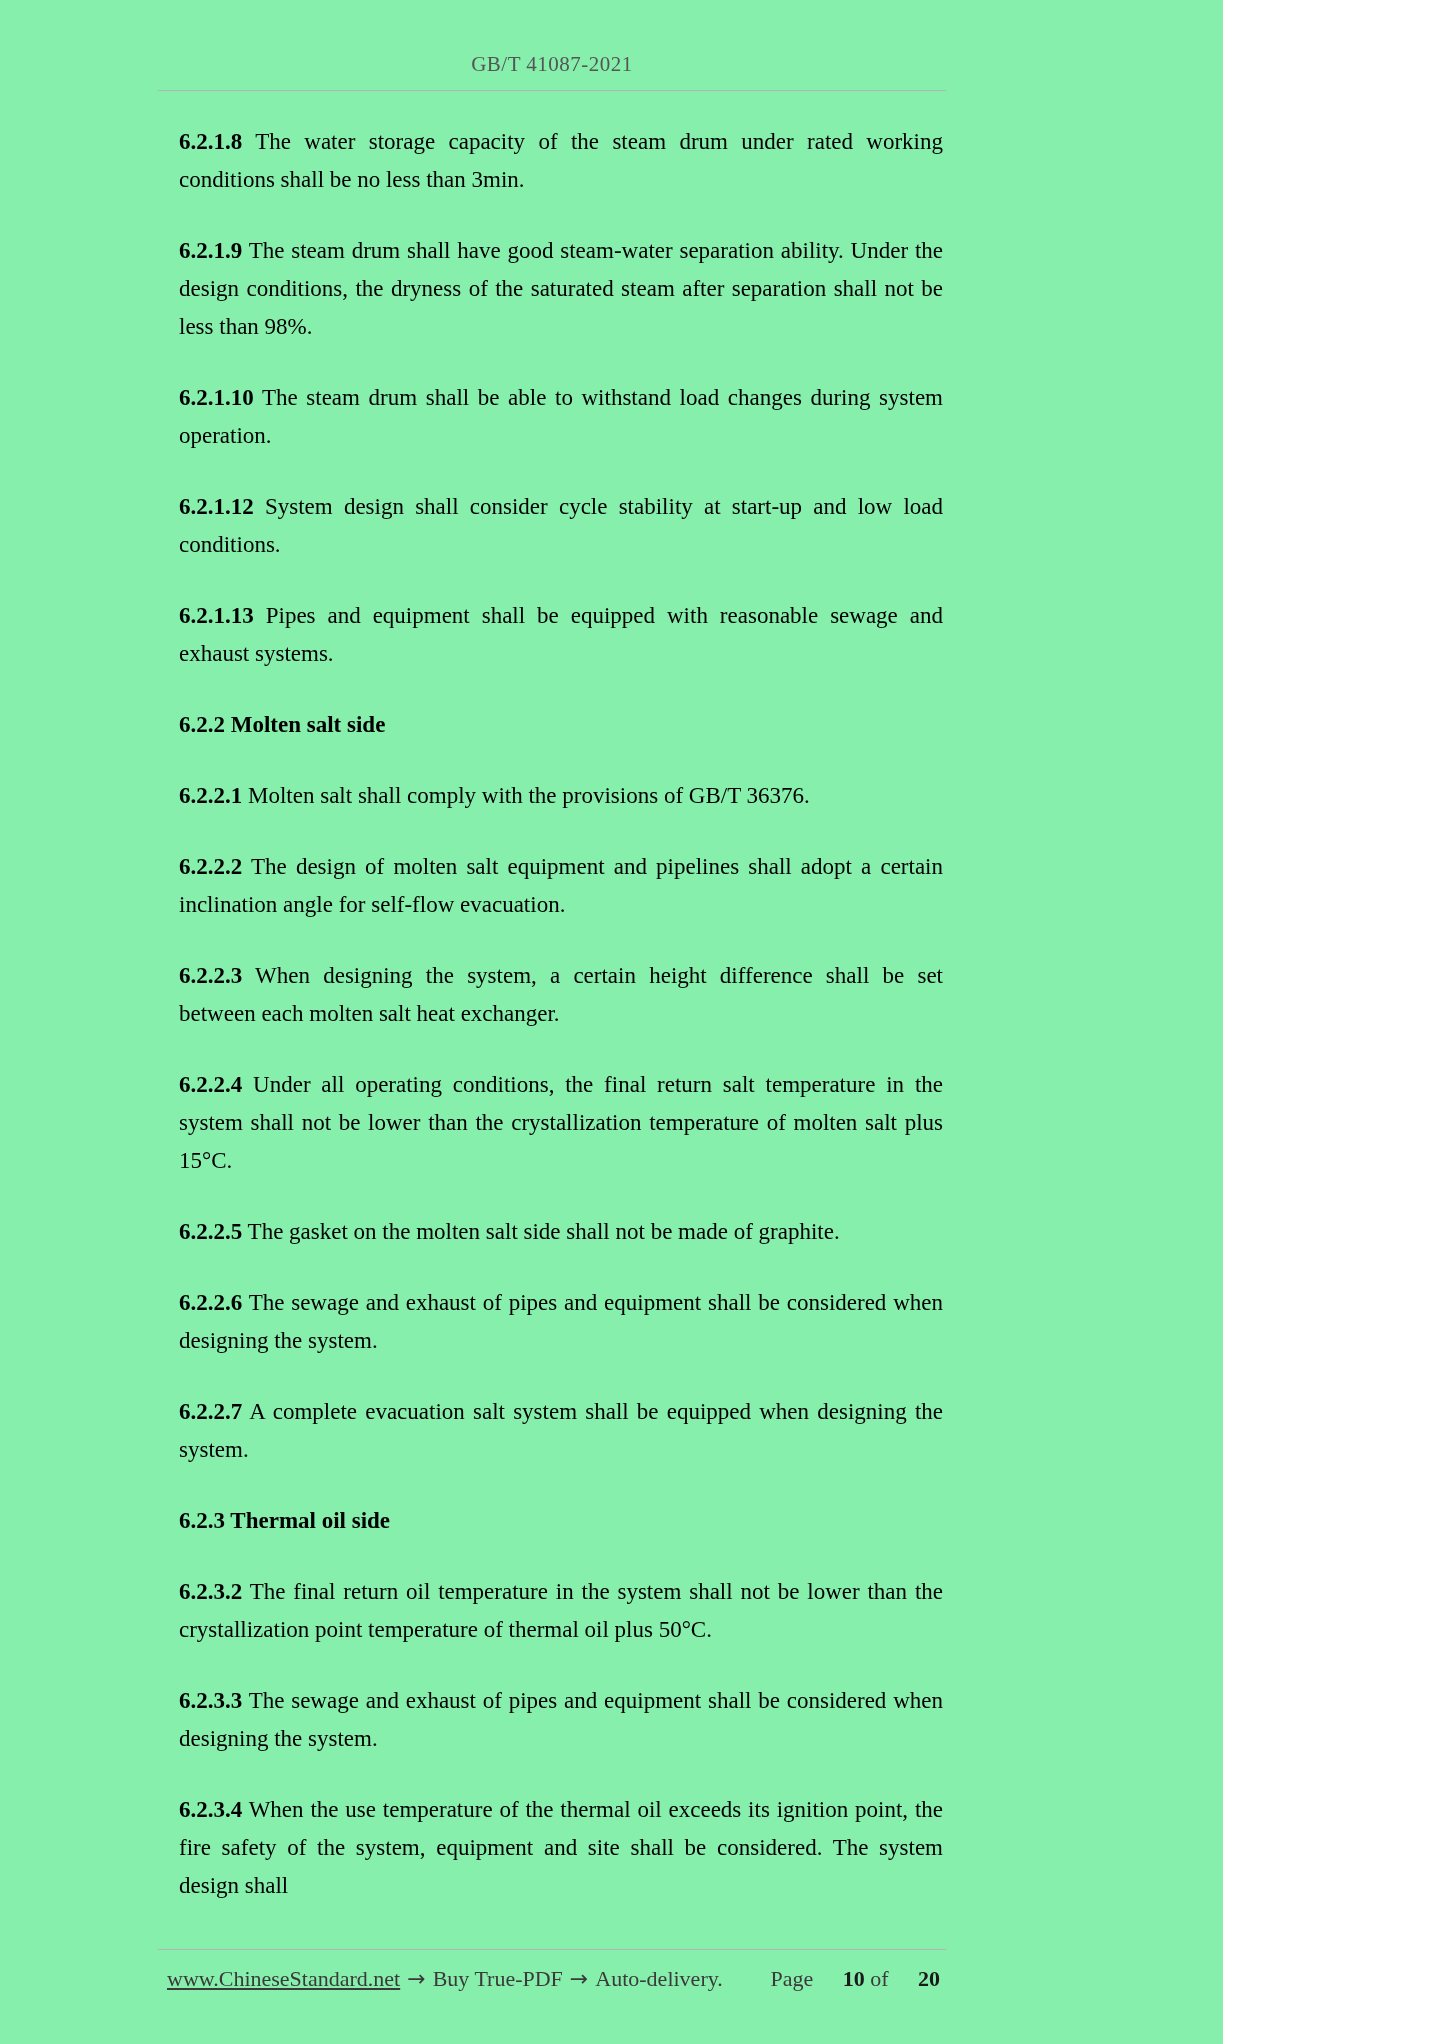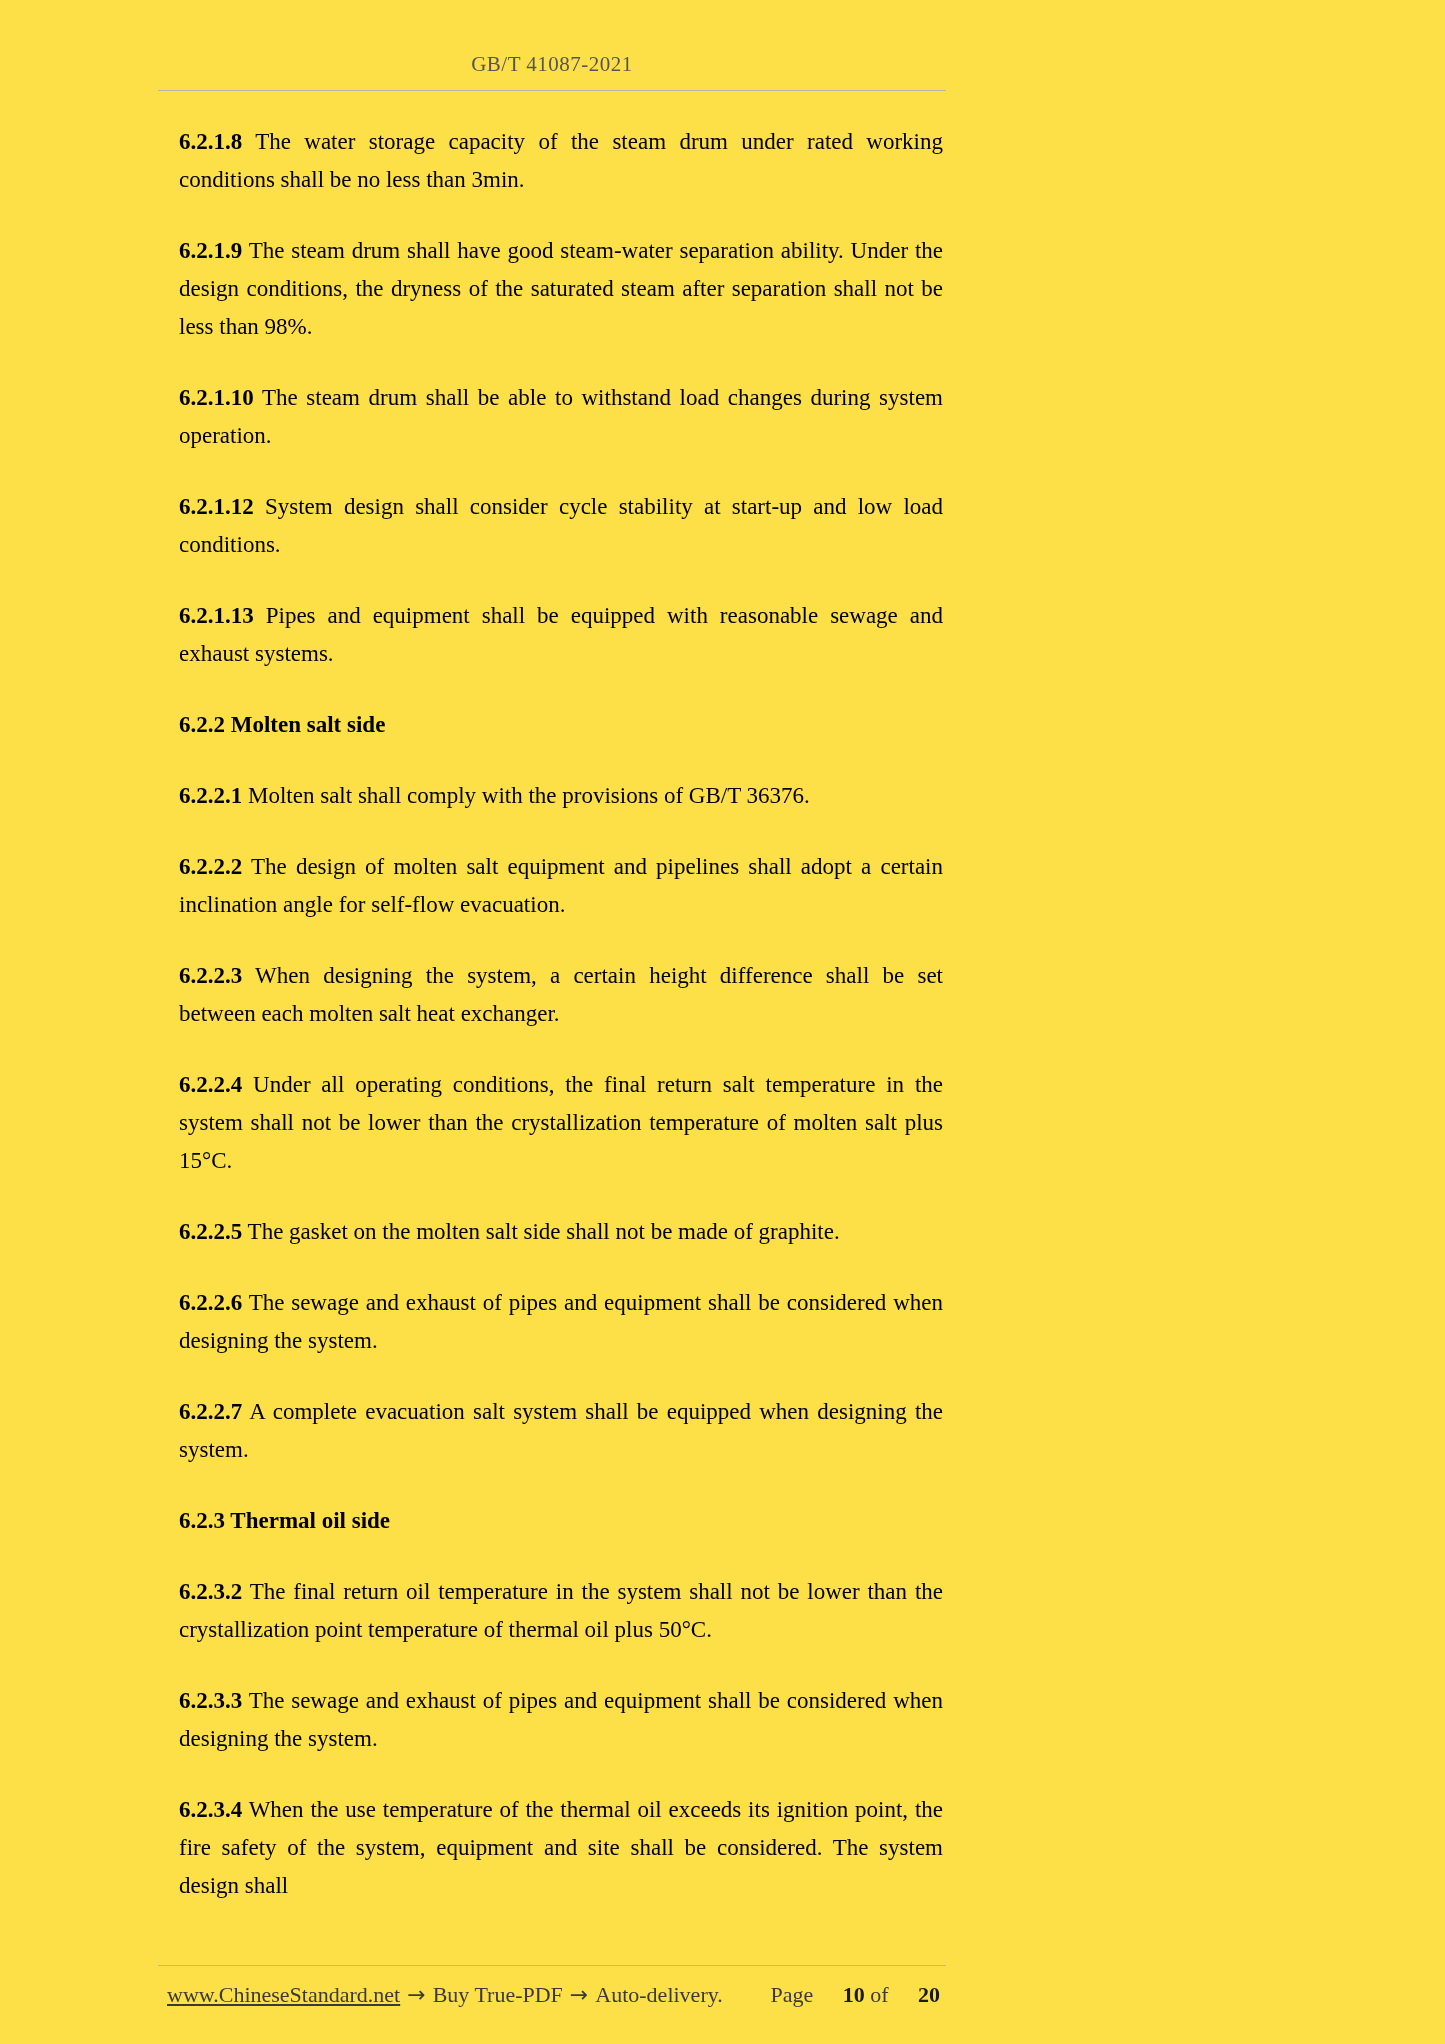--- a/index.html
+++ b/index.html
@@ -2,23 +2,23 @@
 <html><head>
 <meta charset="utf-8">
 <style>
   html, body {
     margin: 0;
     padding: 0;
     background: #ffffff;
   }
   .page {
     position: relative;
-    width: 1445px;
+    width: 1223px;
     height: 2044px;
-    background: #fde047;
+    background: #86efac;
     font-family: "Liberation Serif", "DejaVu Serif", serif;
     color: #000000;
     overflow: hidden;
     box-sizing: border-box;
   }
   .doc-header {
     width: 788px;
     margin-left: 158px;
     padding-top: 52px;
   }
@@ -50,21 +50,21 @@
     text-align: center;
   }
   .clause.heading {
     font-weight: bold;
     text-align: left;
   }
   .doc-footer {
     position: absolute;
     left: 158px;
     width: 788px;
-    bottom: 36px;
+    bottom: 52px;
   }
   .footer-row {
     display: flex;
     justify-content: space-between;
     align-items: baseline;
     margin-top: 16px;
     padding: 0 6px 0 9px;
     font-size: 22px;
     color: #3a3a3a;
   }

